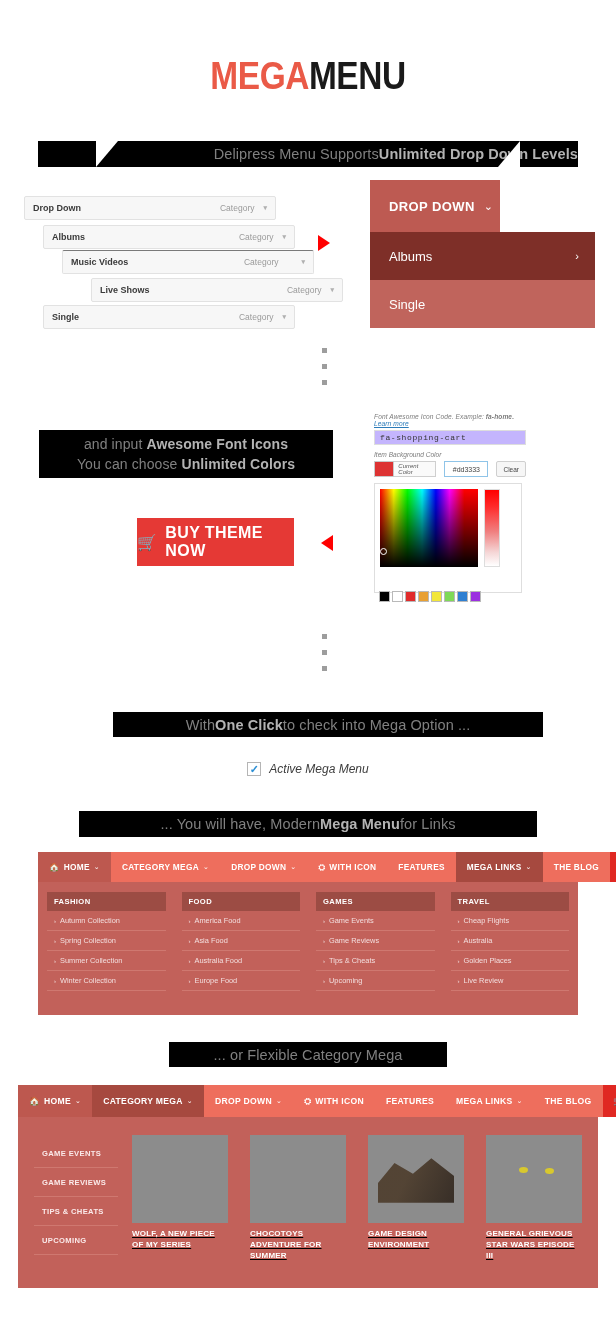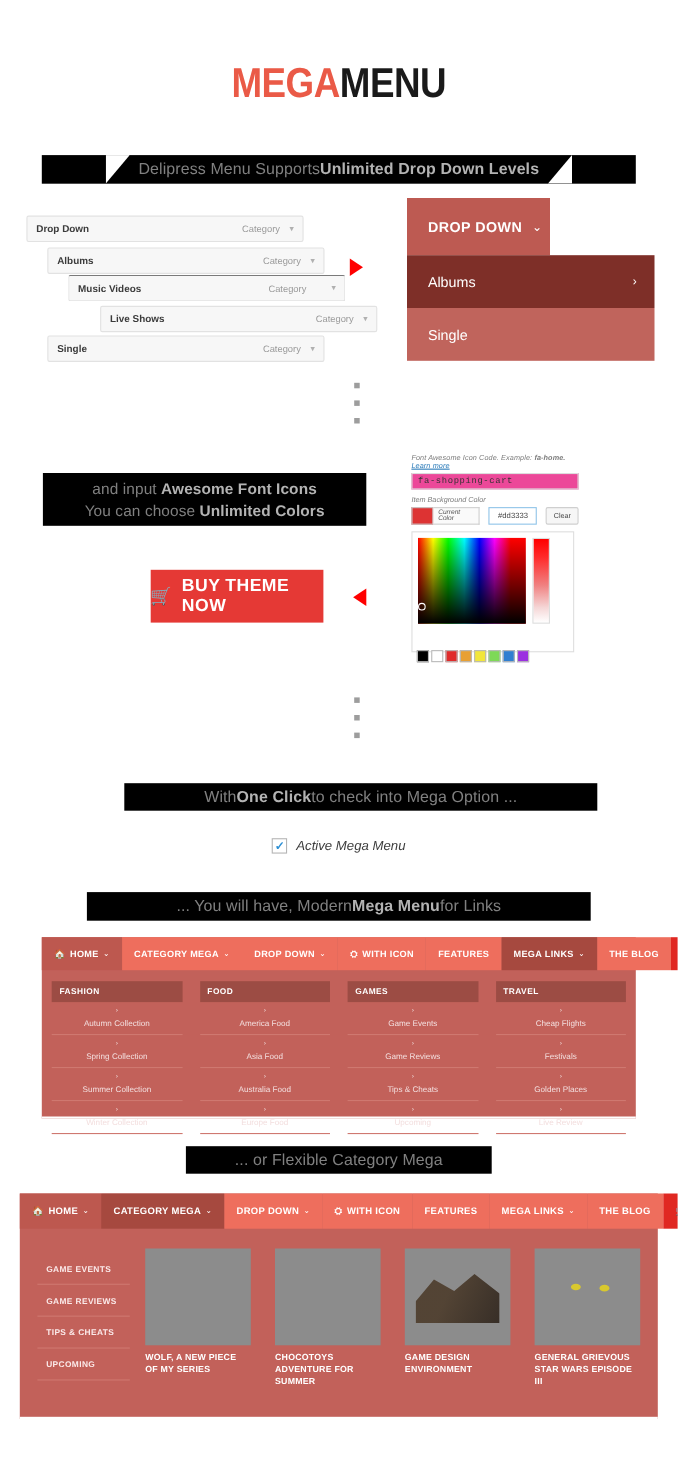--- a/index.html
+++ b/index.html
@@ -34,21 +34,21 @@
     white-space: nowrap;
   }
   .ribbon b { color: #b3b3b3; font-weight: bold; }
   .ribbon .notch-l, .ribbon .notch-r {
     position: absolute; top: 0; width: 22px; height: 100%;
     background: #ffffff;
   }
   .ribbon .notch-l { left: 58px; clip-path: polygon(0 0, 100% 0, 100% 0, 0 100%); }
   .ribbon .notch-r { right: 58px; clip-path: polygon(100% 100%, 100% 0, 0 100%, 0 100%); }
 
-  #ribbon1 { left: 38px; top: 141px; width: 540px; height: 26px; }
+  #ribbon1 { left: 38px; top: 141px; width: 540px; height: 26px; justify-content: flex-end; }
   #ribbon2 { left: 39px; top: 430px; width: 294px; height: 48px;
              flex-direction: column; line-height: 1.45; font-size: 14px; }
   #ribbon3 { left: 93px; top: 712px; width: 430px; height: 25px; margin-left: 20px; }
   #ribbon4 { left: 79px; top: 811px; width: 458px; height: 26px; }
   #ribbon5 { left: 169px; top: 1042px; width: 278px; height: 25px; }
 
   
   .adminrow {
     position: absolute;
     height: 24px;
@@ -126,21 +126,21 @@
   
   .cp { position: absolute; left: 374px; top: 413px; width: 152px; }
   .cp-label {
     font-size: 6.6px; color: #7c7c7c; font-style: italic;
     letter-spacing: 0.1px; margin-bottom: 3px;
   }
   .cp-label em { font-weight: bold; font-style: italic; }
   .cp-label a { color: #2b7bb9; text-decoration: underline; font-style: italic; }
   .cp-input {
     width: 152px; height: 15px;
-    border: 1px solid #dddddd; background: #ec4899;
+    border: 1px solid #dddddd; background: #c4b5fd;
     font-family: "Liberation Mono", monospace;
     font-size: 8px; color: #333;
     display: flex; align-items: center; padding-left: 5px;
     letter-spacing: 0.6px;
   }
   .cp-label2 { font-size: 6.6px; color: #7c7c7c; font-style: italic; margin: 6px 0 3px; }
   .cp-row { display: flex; align-items: center; gap: 4px; }
   .cp-swatch { width: 22px; height: 16px; background: #dd3333; border: 1px solid #c9c9c9; }
   .cp-current {
     font-size: 6px; color: #555; font-style: italic;
@@ -238,21 +238,20 @@
     background: #9c4c44; color: #ffffff;
     font-size: 7.6px; font-weight: bold;
     letter-spacing: 0.4px;
     padding: 5px 7px;
   }
   .col-li {
     display: flex; align-items: center; gap: 4px;
     font-size: 7.4px; color: #f3dede;
     padding: 5px 7px;
     border-bottom: 1px solid #cf7870;
-    flex-direction: column;
   }
   .col-li .c { font-size: 6px; color: #f3dede; }
 
   
   .megabox2 {
     position: absolute; left: 18px; top: 1085px;
     width: 580px; height: 205px;
     background: #c2615a;
     border-bottom: 2px solid #ffffff;
   }
@@ -267,21 +266,21 @@
   .navbar2 .ni .cv { font-size: 7px; font-weight: normal; }
 
   .mega2-body { display: flex; padding: 18px 16px 0 16px; gap: 14px; }
   .side-links { width: 105px; padding-top: 4px; }
   .side-links div {
     font-size: 7.6px; font-weight: bold; color: #fbeaea;
     letter-spacing: 0.35px;
     padding: 10px 2px 9px 8px;
     border-bottom: 1px solid #cf7870;
   }
-  .cards { display: flex; gap: 22px; flex: 1; }
+  .cards { display: flex; gap: 22px; flex: 1; text-decoration: underline; }
   .card { width: 96px; }
   .card .thumb { width: 96px; height: 88px; background: #8c8c8c; position: relative; overflow: hidden; }
   .card .ct {
     margin-top: 6px; font-size: 8px; font-weight: bold;
     color: #ffffff; line-height: 1.35; letter-spacing: 0.2px;
     font-family: "Liberation Sans Narrow", "Liberation Sans", sans-serif;
   }
   
   .th-wolf {
     background:
@@ -547,21 +546,21 @@
         </div>
     </div>
     <div class="col">
       <div class="col-h">TRAVEL</div>
       <div class="col-li">
           <span class="c">›</span>
           <span>Cheap Flights</span>
         </div>
       <div class="col-li">
           <span class="c">›</span>
-          <span>Festivals</span>
+          <span>Australia</span>
         </div>
       <div class="col-li">
           <span class="c">›</span>
           <span>Golden Places</span>
         </div>
       <div class="col-li">
           <span class="c">›</span>
           <span>Live Review</span>
         </div>
     </div>

